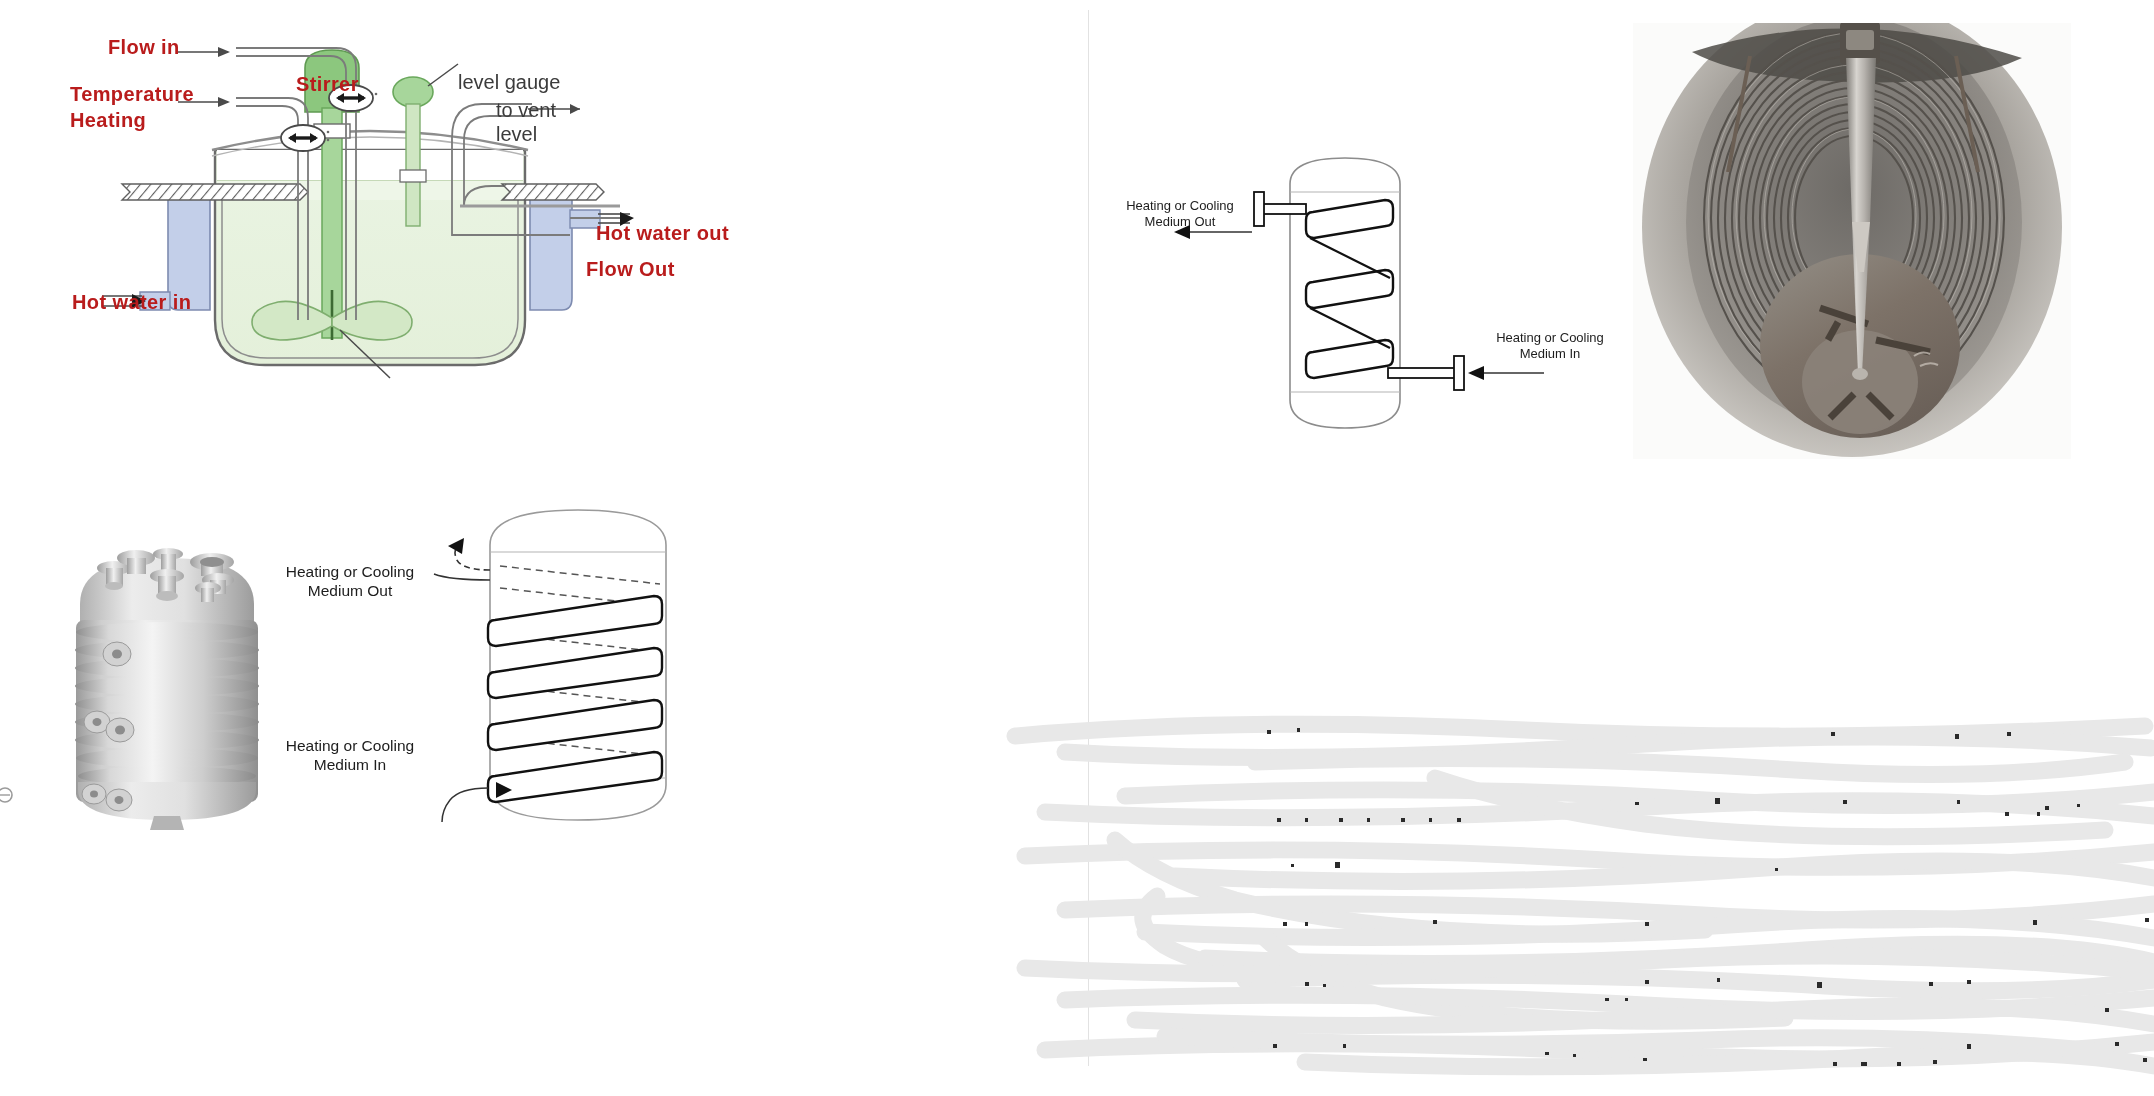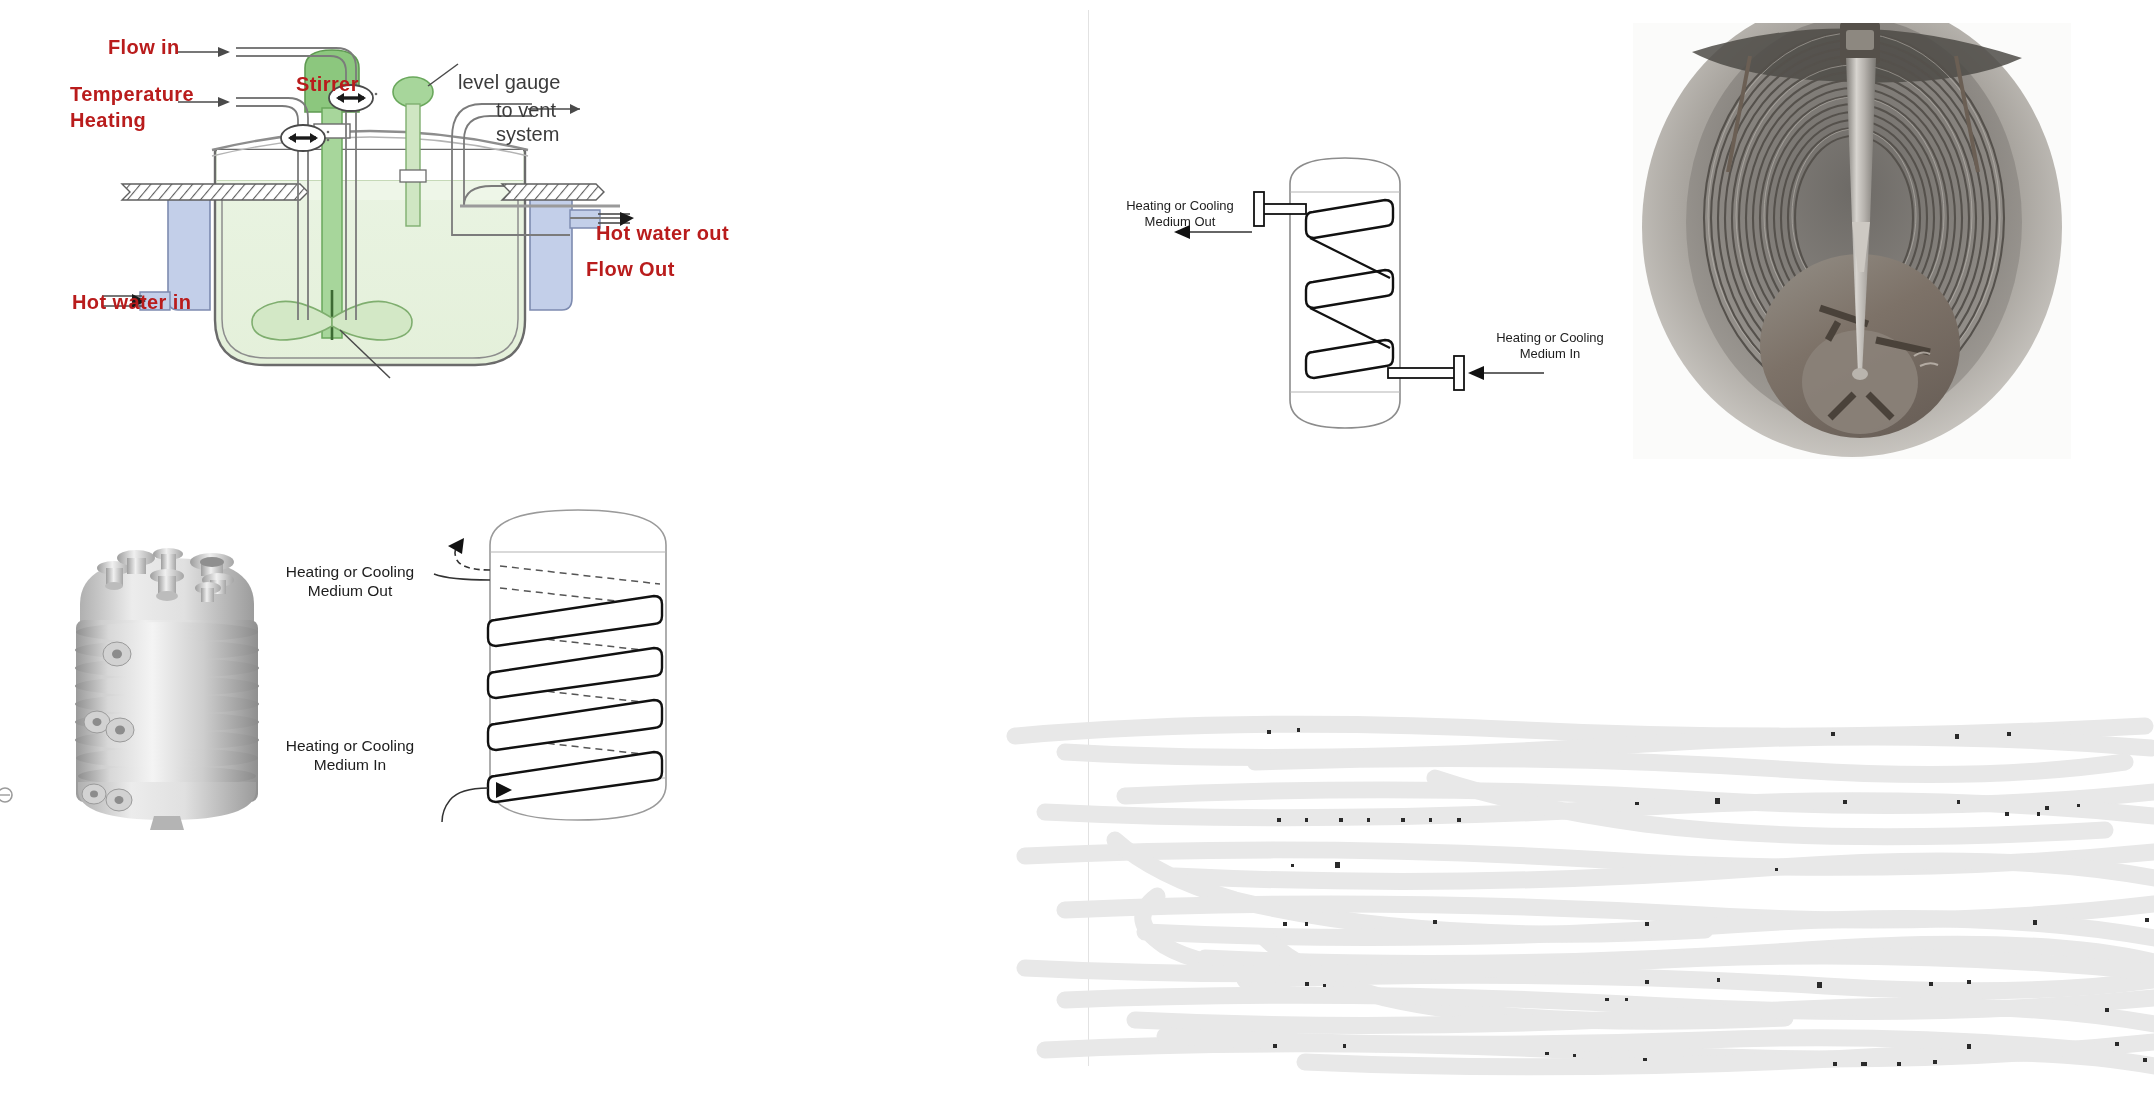--- a/index.html
+++ b/index.html
@@ -154,21 +154,21 @@
     <div class="lbl-bold" style="left:8px;top:15px;">Flow in</div>
 
     <div class="lbl-bold" style="left:-30px;top:62px;">Temperature
 Heating</div>
 
     <div class="lbl-bold" style="left:196px;top:24px;margin-top:28px;">Stirrer</div>
 
     <div class="lbl-hand" style="left:358px;top:43px;margin-top:7px;">level gauge</div>
 
     <div class="lbl-hand" style="left:396px;top:78px;">to vent
-system</div>
+level</div>
 
     <div class="lbl-bold" style="left:496px;top:177px;margin-top:24px;">Hot water out</div>
 
     <div class="lbl-bold" style="left:486px;top:237px;">Flow Out</div>
 
     <div class="lbl-bold" style="left:-28px;top:270px;">Hot water in</div>
   </div>
 
   <div class="fig" style="left:62px;top:532px;width:210px;height:300px;">
     <svg width="210" height="300" viewBox="0 0 210 300">

